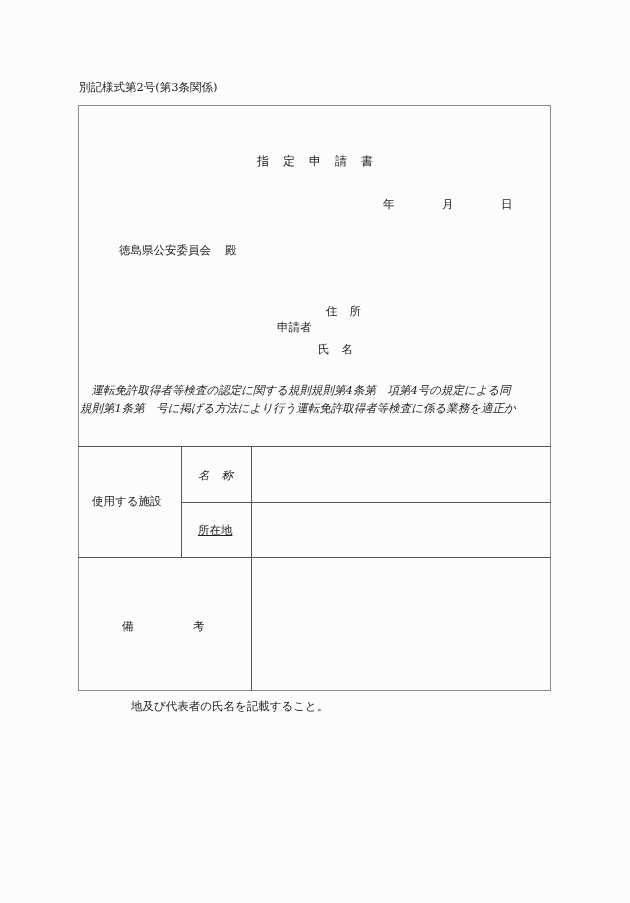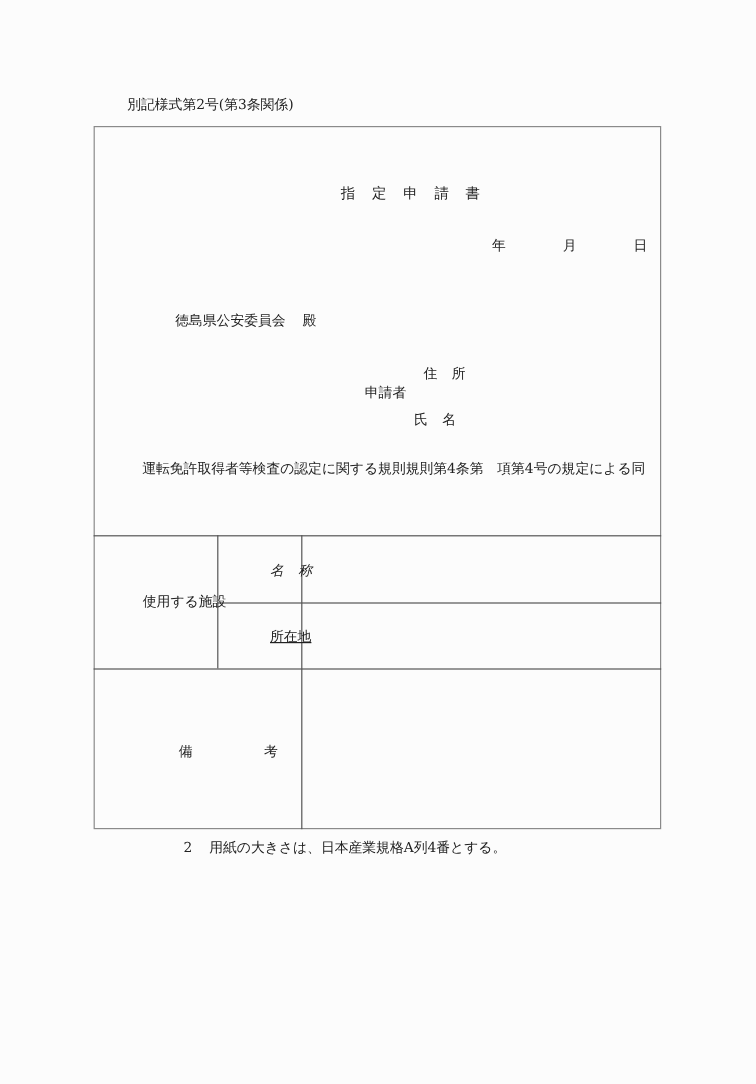--- a/index.html
+++ b/index.html
@@ -1,42 +1,42 @@
 <!DOCTYPE html>
 <html><head>
 <meta charset="utf-8">
 <style>
   html, body { margin: 0; padding: 0; }
   body {
     width: 630px; height: 903px; background: #fcfcfc; position: relative;
     font-family: "DejaVu Serif", "Liberation Serif", serif; color: #222;
     font-size: 11.5px; overflow: hidden;
   }
-  .abs { position: absolute; white-space: nowrap; margin-left: 27px; }
+  .abs { position: absolute; white-space: nowrap; }
   .form-header { left: 79px; top: 80px; font-size: 11.5px; }
   .outer-box {
     position: absolute; left: 78px; top: 105px; width: 473px; height: 586px;
     border: 1.5px solid #8a8a8a; box-sizing: border-box;
   }
   .hline { position: absolute; left: 78px; width: 473px; height: 0; border-top: 1px solid #555; }
   .vline { position: absolute; width: 0; border-left: 1px solid #555; }
   .title { left: 0; width: 630px; top: 153px; text-align: center; font-size: 12px; letter-spacing: 0; }
   .title span { display: inline-block; margin: 0 7px; }
   .date-part { top: 197px; font-size: 11.5px; }
-  .addressee { left: 119px; top: 260px; }
+  .addressee { left: 119px; top: 243px; }
   .addressee .tono { margin-left: 14px; }
   .applicant-label { left: 277px; top: 320px; }
   .addr-label { left: 326px; top: 304px; }
   .name-label { left: 318px; top: 342px; text-align: center; }
   .spaced span { display: inline-block; margin-right: 12px; }
   .body-para {
     left: 80px; top: 381px; width: 470px; white-space: normal;
     line-height: 18px; font-size: 11.5px;
   }
-  .body-para div { white-space: nowrap; }
+  .body-para div { white-space: nowrap; font-style: italic; }
   .notes { left: 90px; top: 696px; line-height: 21px; font-size: 11.5px; }
   .notes div { white-space: nowrap; }
 </style>
 </head>
 <body>
 
 <div class="abs form-header">別記様式第2号(第3条関係)</div>
 
 <div class="outer-box"></div>
 
@@ -62,31 +62,30 @@
 <div class="abs addr-label spaced">
   <span>住</span><span>所</span>
 </div>
 <div class="abs applicant-label">申請者</div>
 <div class="abs name-label spaced">
   <span>氏</span><span>名</span>
 </div>
 
 <div class="abs body-para">
   <div>　運転免許取得者等検査の認定に関する規則規則第4条第　項第4号の規定による同</div>
+  <div>規則第1条第　号に掲げる方法により行う運転免許取得者等検査に係る業務を適正か</div>
 </div>
 
 <div class="abs" style="left:92px; top:494px;">使用する施設</div>
 <div class="abs spaced" style="left:198px; top:468px;font-style:italic;">
   <span>名</span><span>称</span>
 </div>
 <div class="abs" style="left:252px; top:447px; width:298px; height:54px;"></div>
 <div class="abs" style="left:198px; top:523px;text-decoration:underline;">所在地</div>
 <div class="abs" style="left:252px; top:503px; width:298px; height:53px;"></div>
 
 <div class="abs" style="left:122px; top:619px;">備</div>
 <div class="abs" style="left:193px; top:619px;">考</div>
 <div class="abs" style="left:252px; top:558px; width:298px; height:132px;"></div>
 
 <div class="abs notes">
-  <div style="padding-left:36px;">
-    <span>2</span><span style="display:inline-block; width:14px;"></span><span>用紙の大きさは、日本産業規格A列4番とする。</span>
-  </div>
+  <div style="padding-left:41px;">地及び代表者の氏名を記載すること。</div>
 </div>
 
 </body></html>

